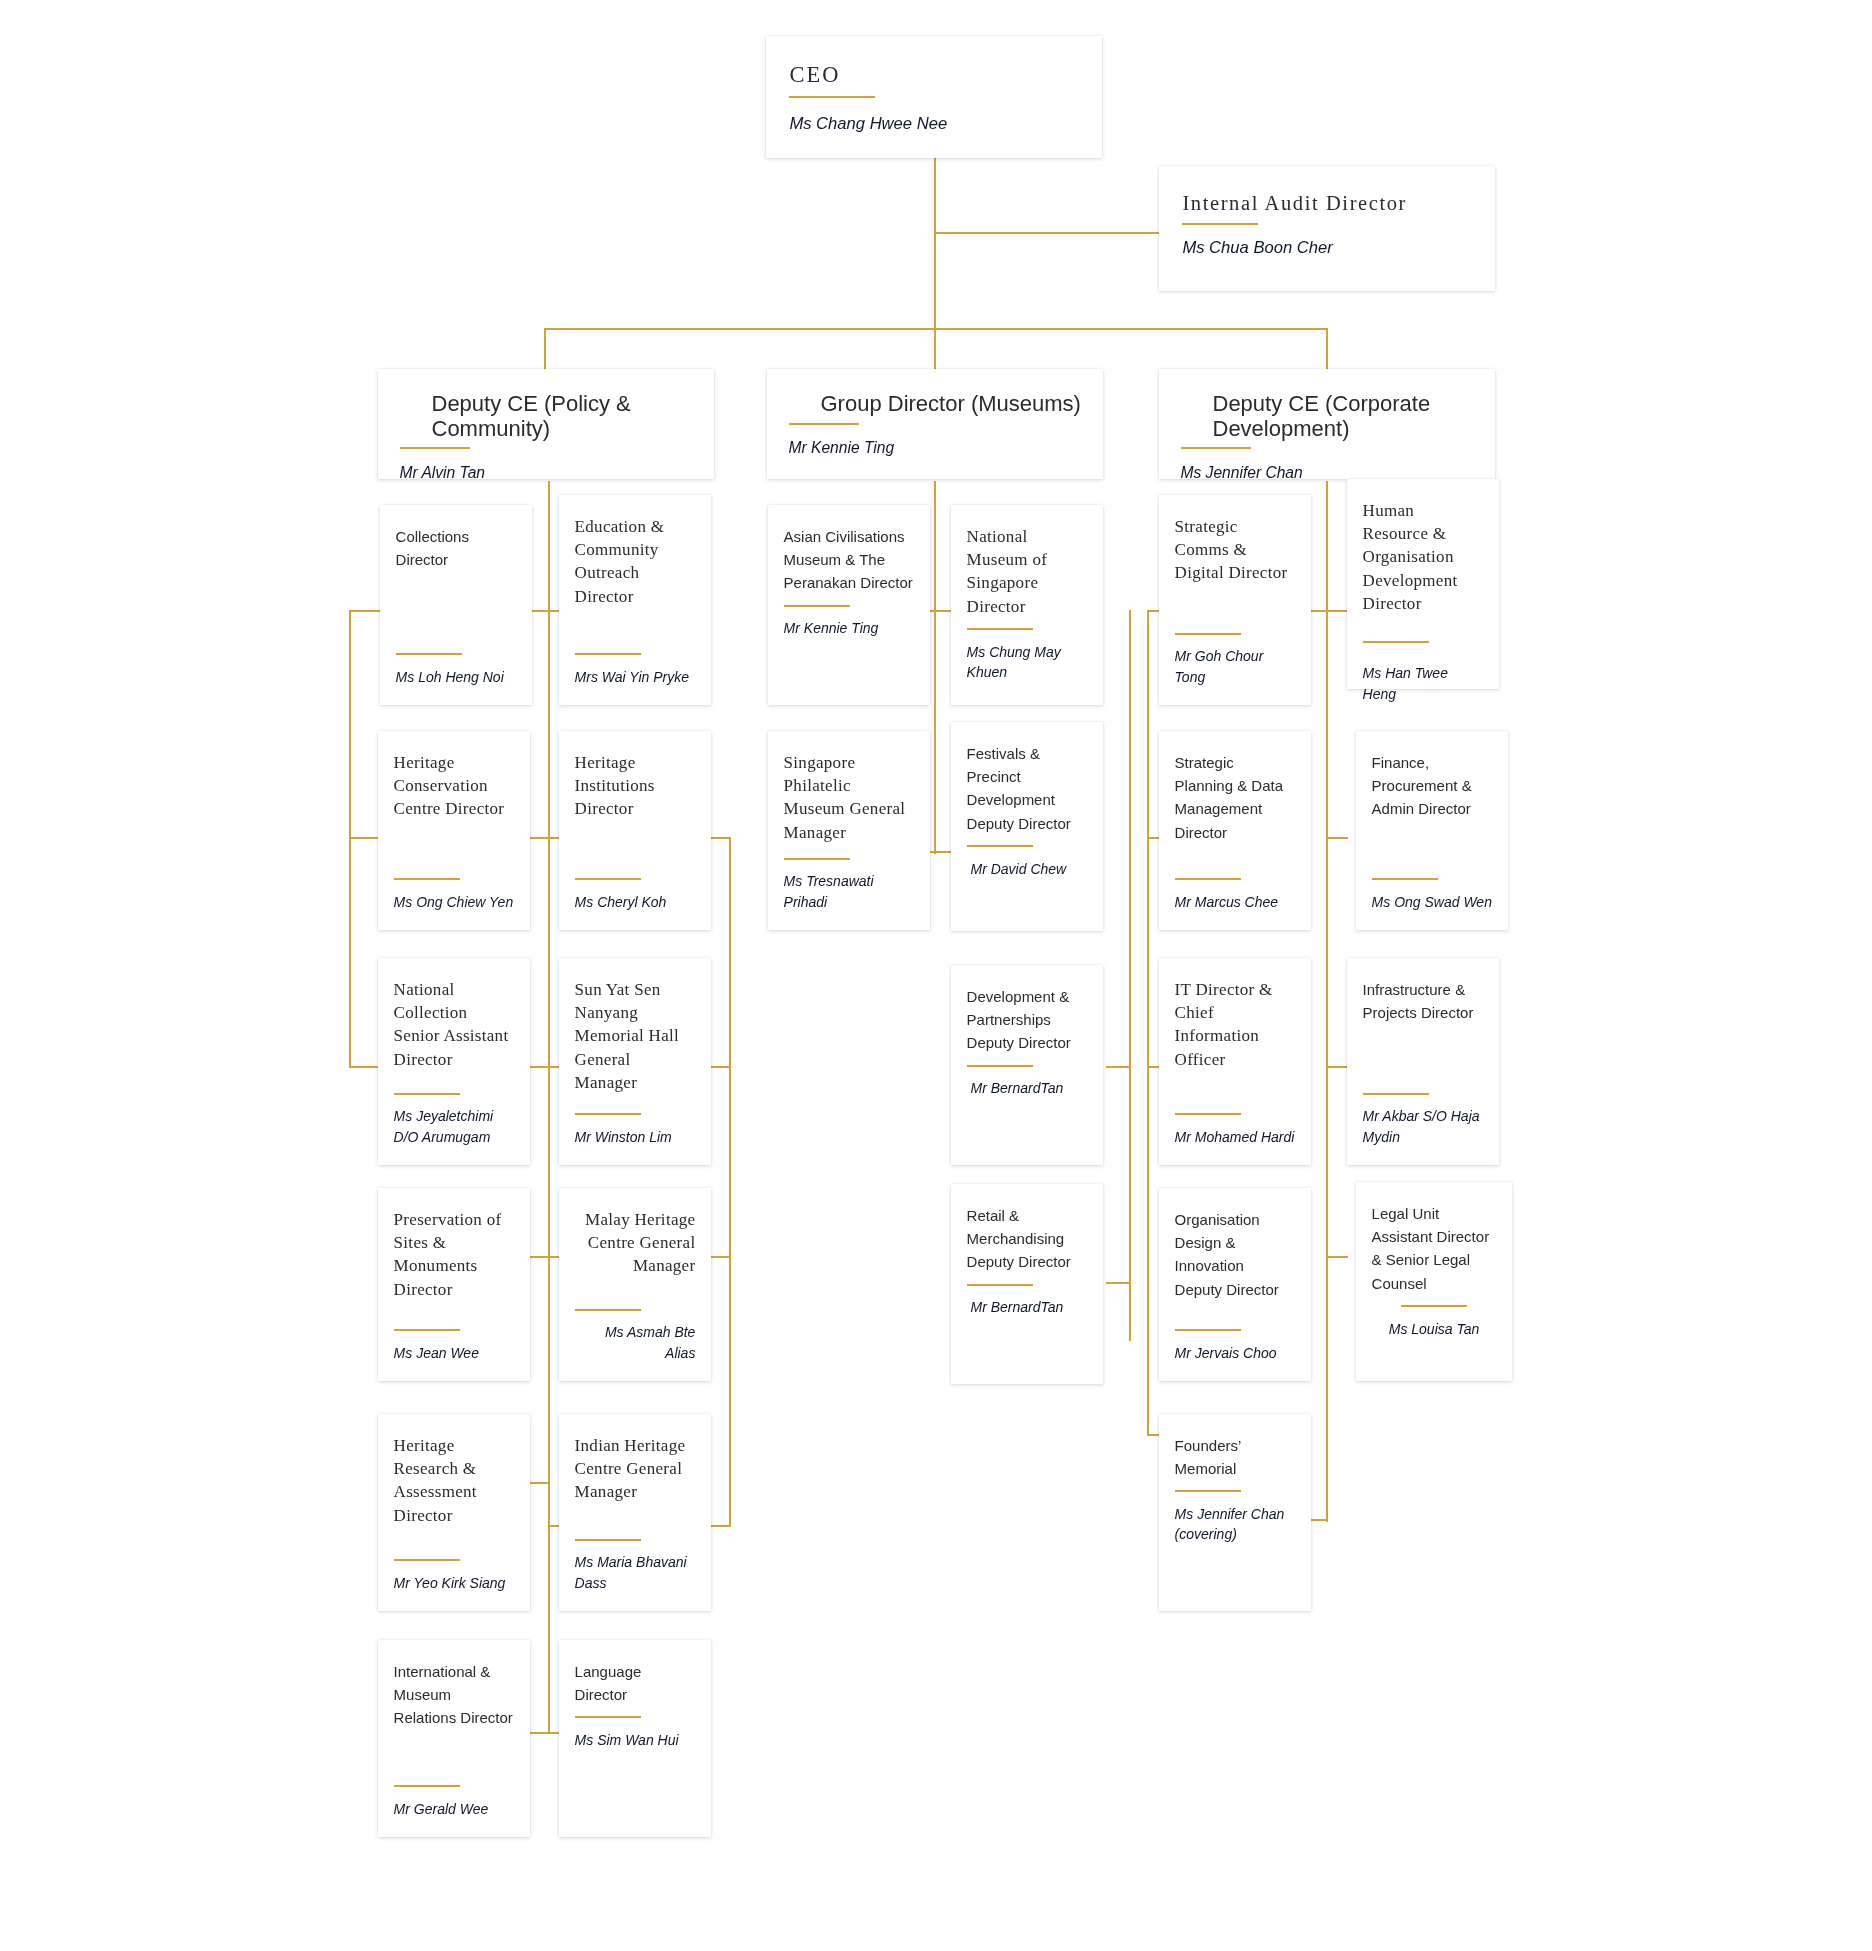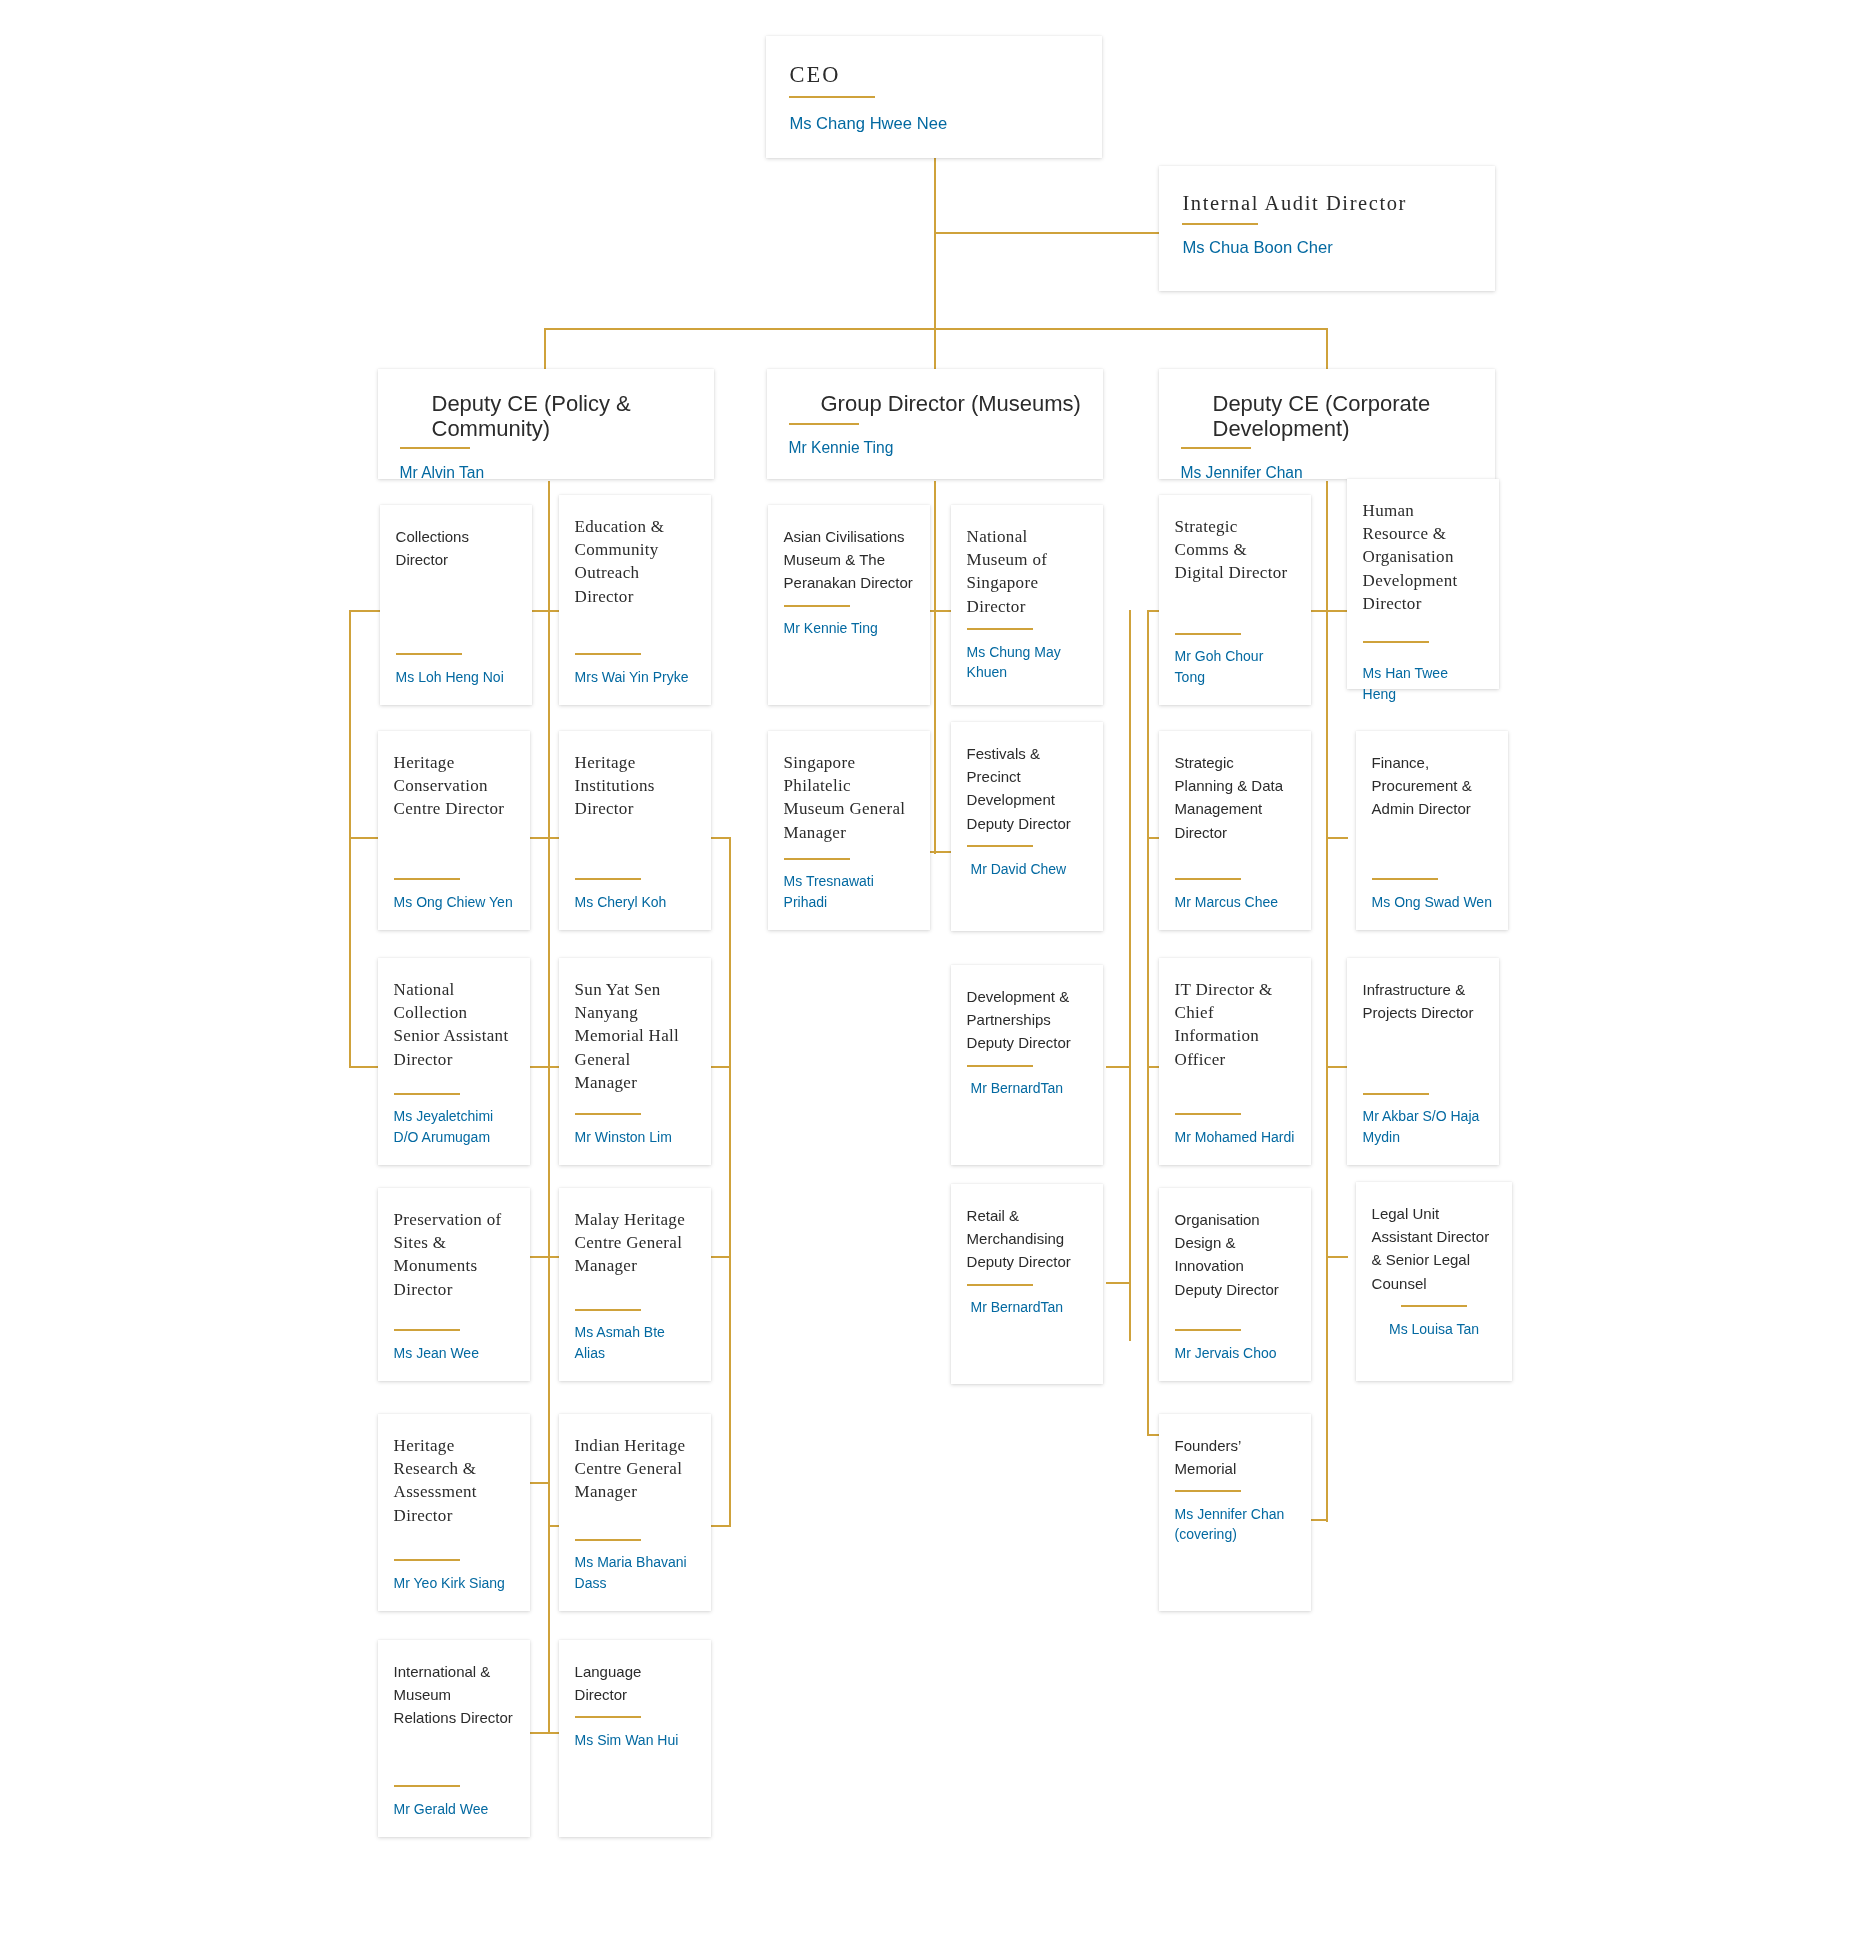--- a/index.html
+++ b/index.html
@@ -45,25 +45,26 @@
     margin: 0;
     padding: 0;
   }
   .card .rule {
     background: #cfa23b;
     height: 2px;
     margin: 9.8px 0 11.7px 0;
     flex: none;
   }
   .card .person {
-    color: #0369a1;
+    color: #0f172a;
     margin: 0;
     padding: 0;
     font-family: "Liberation Sans", sans-serif;
     font-weight: 400;
+    font-style: italic;
   }
 
   
   .title.serif {
     font-family: "Liberation Serif", serif;
     font-weight: 400;
     letter-spacing: 0.3px;
   }
   .title.sans {
     font-family: "Liberation Sans", sans-serif;
@@ -235,21 +236,21 @@
     <div class="person">Ms Cheryl Koh</div>
   </div>
 
   <div class="card tier-3" style="left:559px; top:958px; height:207px;">
     <div class="title serif">Sun Yat Sen Nanyang Memorial Hall General Manager</div>
     <div class="spacer"></div>
     <div class="rule"></div>
     <div class="person">Mr Winston Lim</div>
   </div>
 
-  <div class="card tier-3" style="left:559px; top:1188px; height:193px;">
+  <div class="card tier-3" style="left:559px; top:1188px; height:193px;text-align:right;">
     <div class="title serif">Malay Heritage Centre General Manager</div>
     <div class="spacer"></div>
     <div class="rule"></div>
     <div class="person">Ms Asmah Bte Alias</div>
   </div>
 
   <div class="card tier-3" style="left:559px; top:1414px; height:197px;">
     <div class="title serif">Indian Heritage Centre General Manager</div>
     <div class="spacer"></div>
     <div class="rule"></div>

